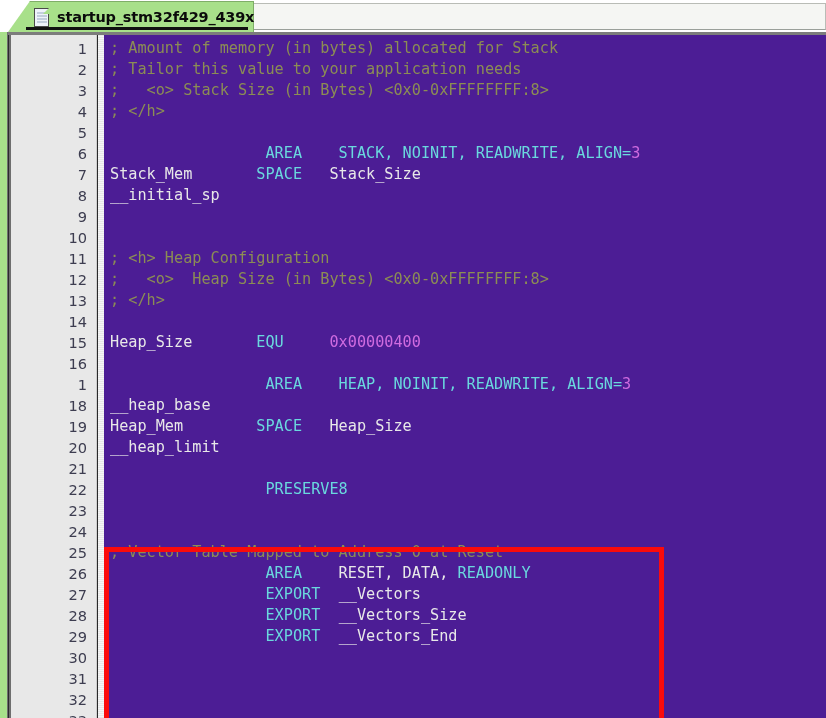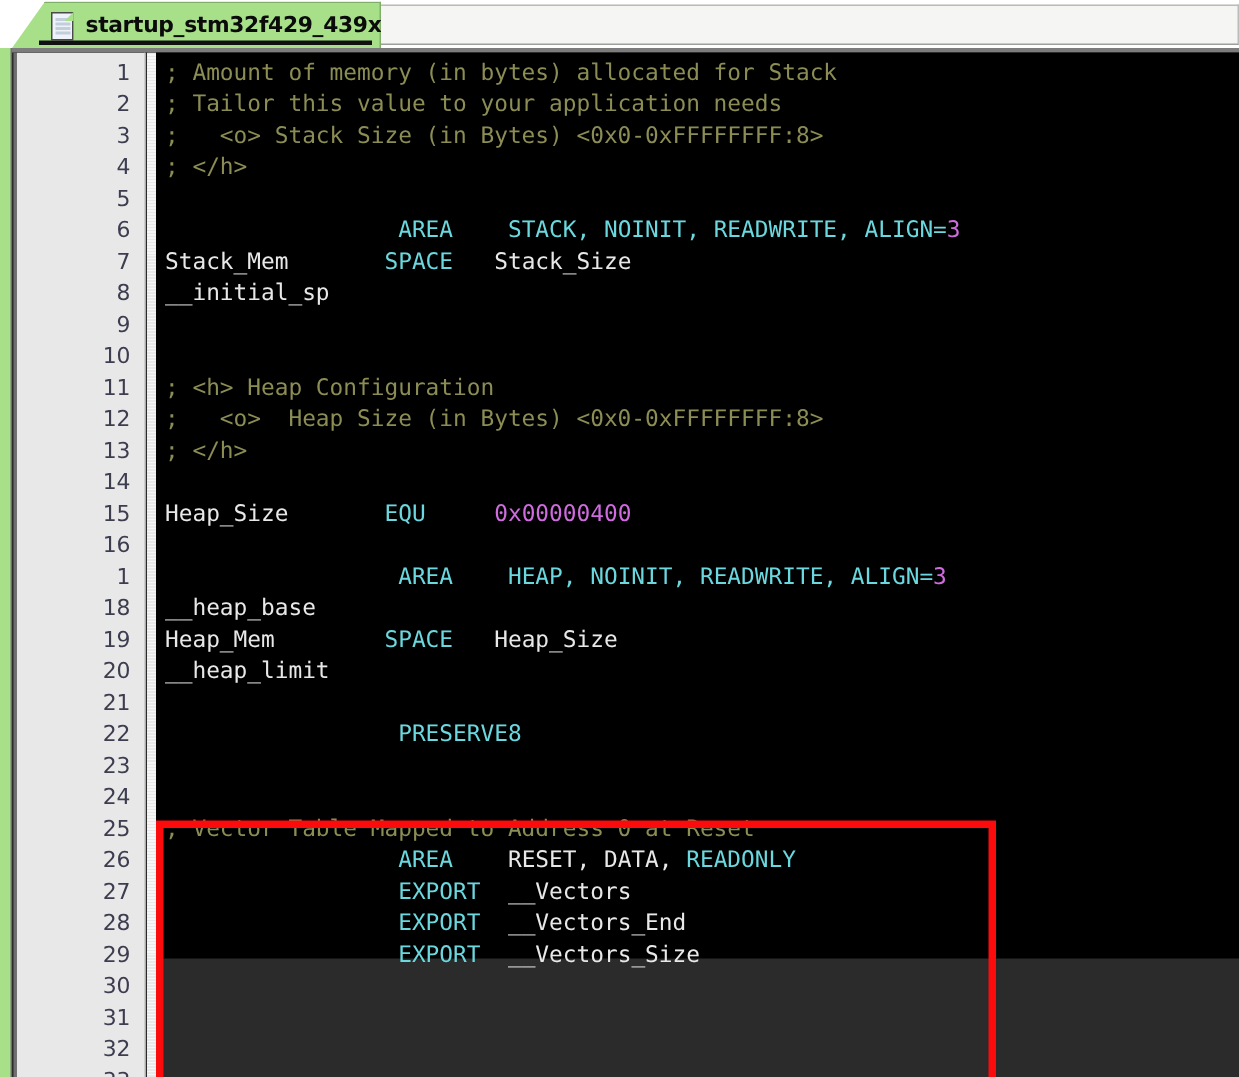--- a/index.html
+++ b/index.html
@@ -122,22 +122,22 @@
     position: absolute;
     left: 87px; top: 0;
     width: 6px; height: 683px;
     background: repeating-linear-gradient(
       0deg, #e8e8e8 0, #e8e8e8 1px, #f6f6f6 1px, #f6f6f6 2px);
   }
 
   .code-area {
     position: absolute;
     left: 93px; top: 0;
-    right: 0; height: 604px;
-    background: #000000;
+    right: 0; height: 683px;
+    background: #4c1d95;
   }
 
   .line {
     position: relative;
     height: 21px;
     line-height: 21px;
     font-size: 15.2px;
     white-space: pre;
     font-family: "DejaVu Sans Mono", monospace;
   }
@@ -249,22 +249,22 @@
           <div class="line"><span class="tok-id">__heap_base</span></div>
           <div class="line"><span class="tok-id">Heap_Mem</span><span>        </span><span class="tok-kw">SPACE</span><span>   </span><span class="tok-id">Heap_Size</span></div>
           <div class="line"><span class="tok-id">__heap_limit</span></div>
           <div class="line">&nbsp;</div>
           <div class="line"><span>                 </span><span class="tok-kw">PRESERVE8</span></div>
           <div class="line">&nbsp;</div>
           <div class="line">&nbsp;</div>
           <div class="line"><span class="tok-comment">; Vector Table Mapped to Address 0 at Reset</span></div>
           <div class="line"><span>                 </span><span class="tok-kw">AREA</span><span>    </span><span class="tok-id">RESET, DATA, </span><span class="tok-kw">READONLY</span></div>
           <div class="line"><span>                 </span><span class="tok-kw">EXPORT</span><span>  </span><span class="tok-id">__Vectors</span></div>
+          <div class="line"><span>                 </span><span class="tok-kw">EXPORT</span><span>  </span><span class="tok-id">__Vectors_Size</span></div>
           <div class="line"><span>                 </span><span class="tok-kw">EXPORT</span><span>  </span><span class="tok-id">__Vectors_End</span></div>
-          <div class="line"><span>                 </span><span class="tok-kw">EXPORT</span><span>  </span><span class="tok-id">__Vectors_Size</span></div>
           <div class="line">&nbsp;</div>
         </div>
     </div>
 
     <div class="redbox"></div>
   </div>
 
 </div>
 
 </body></html>

